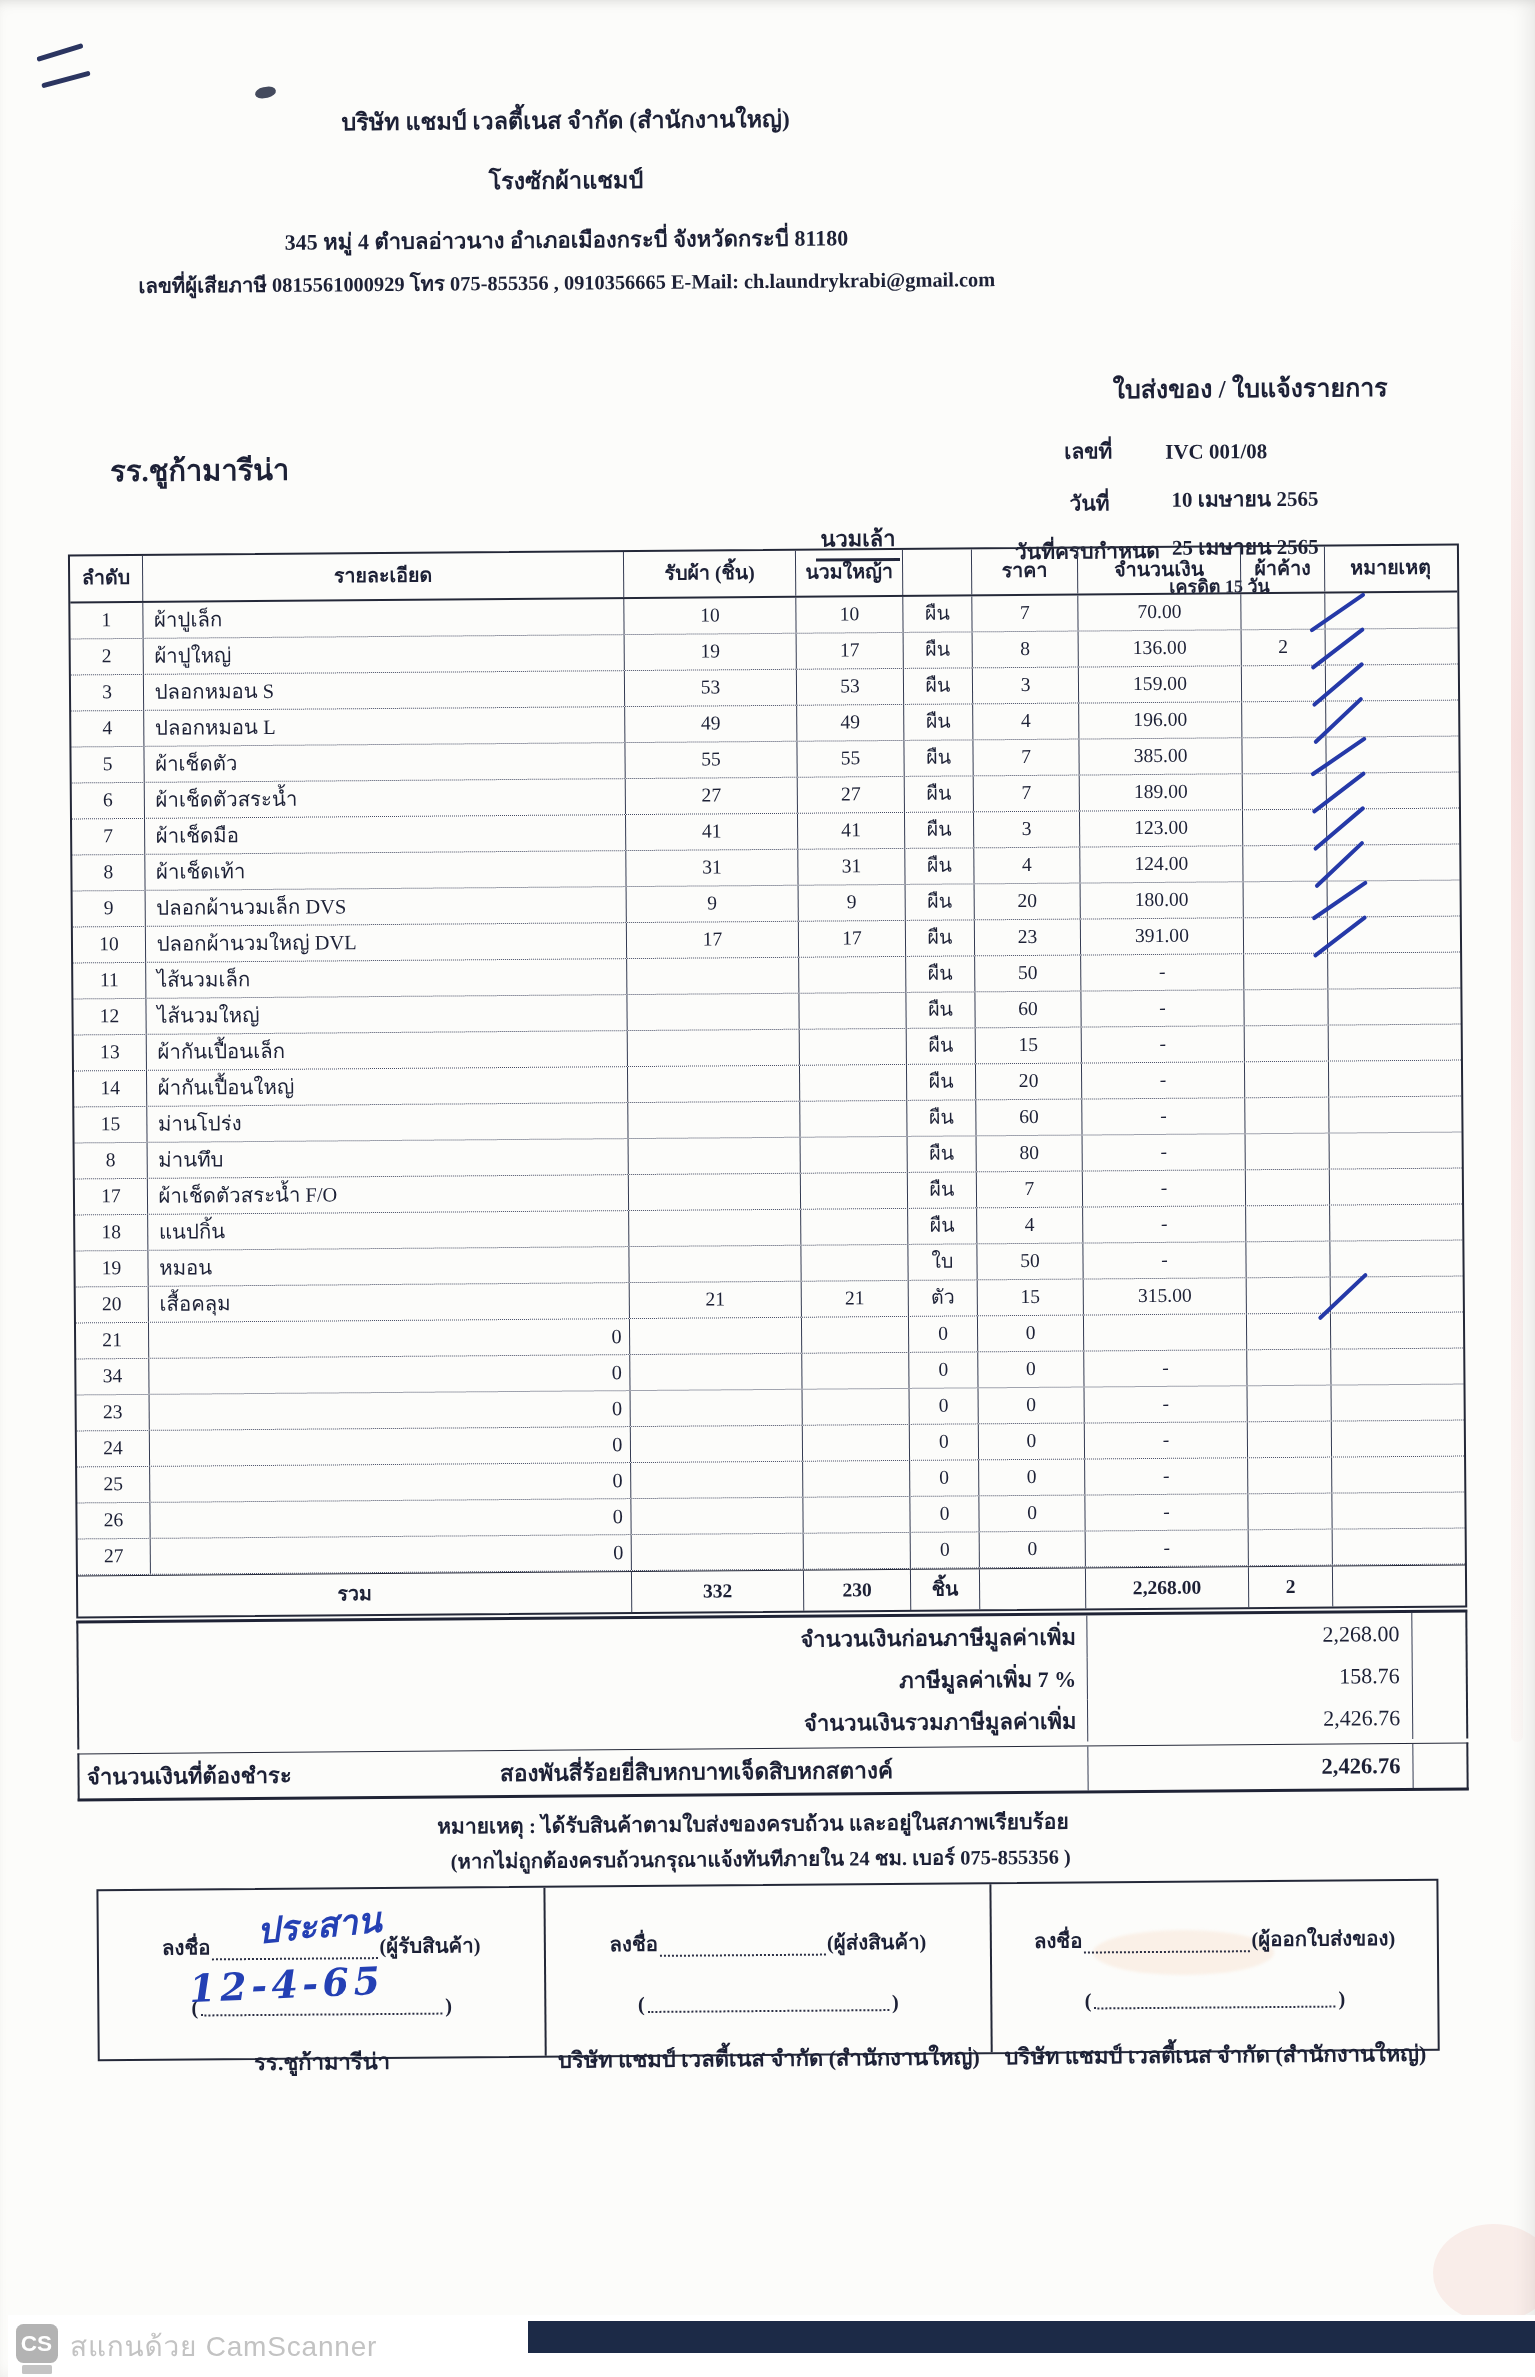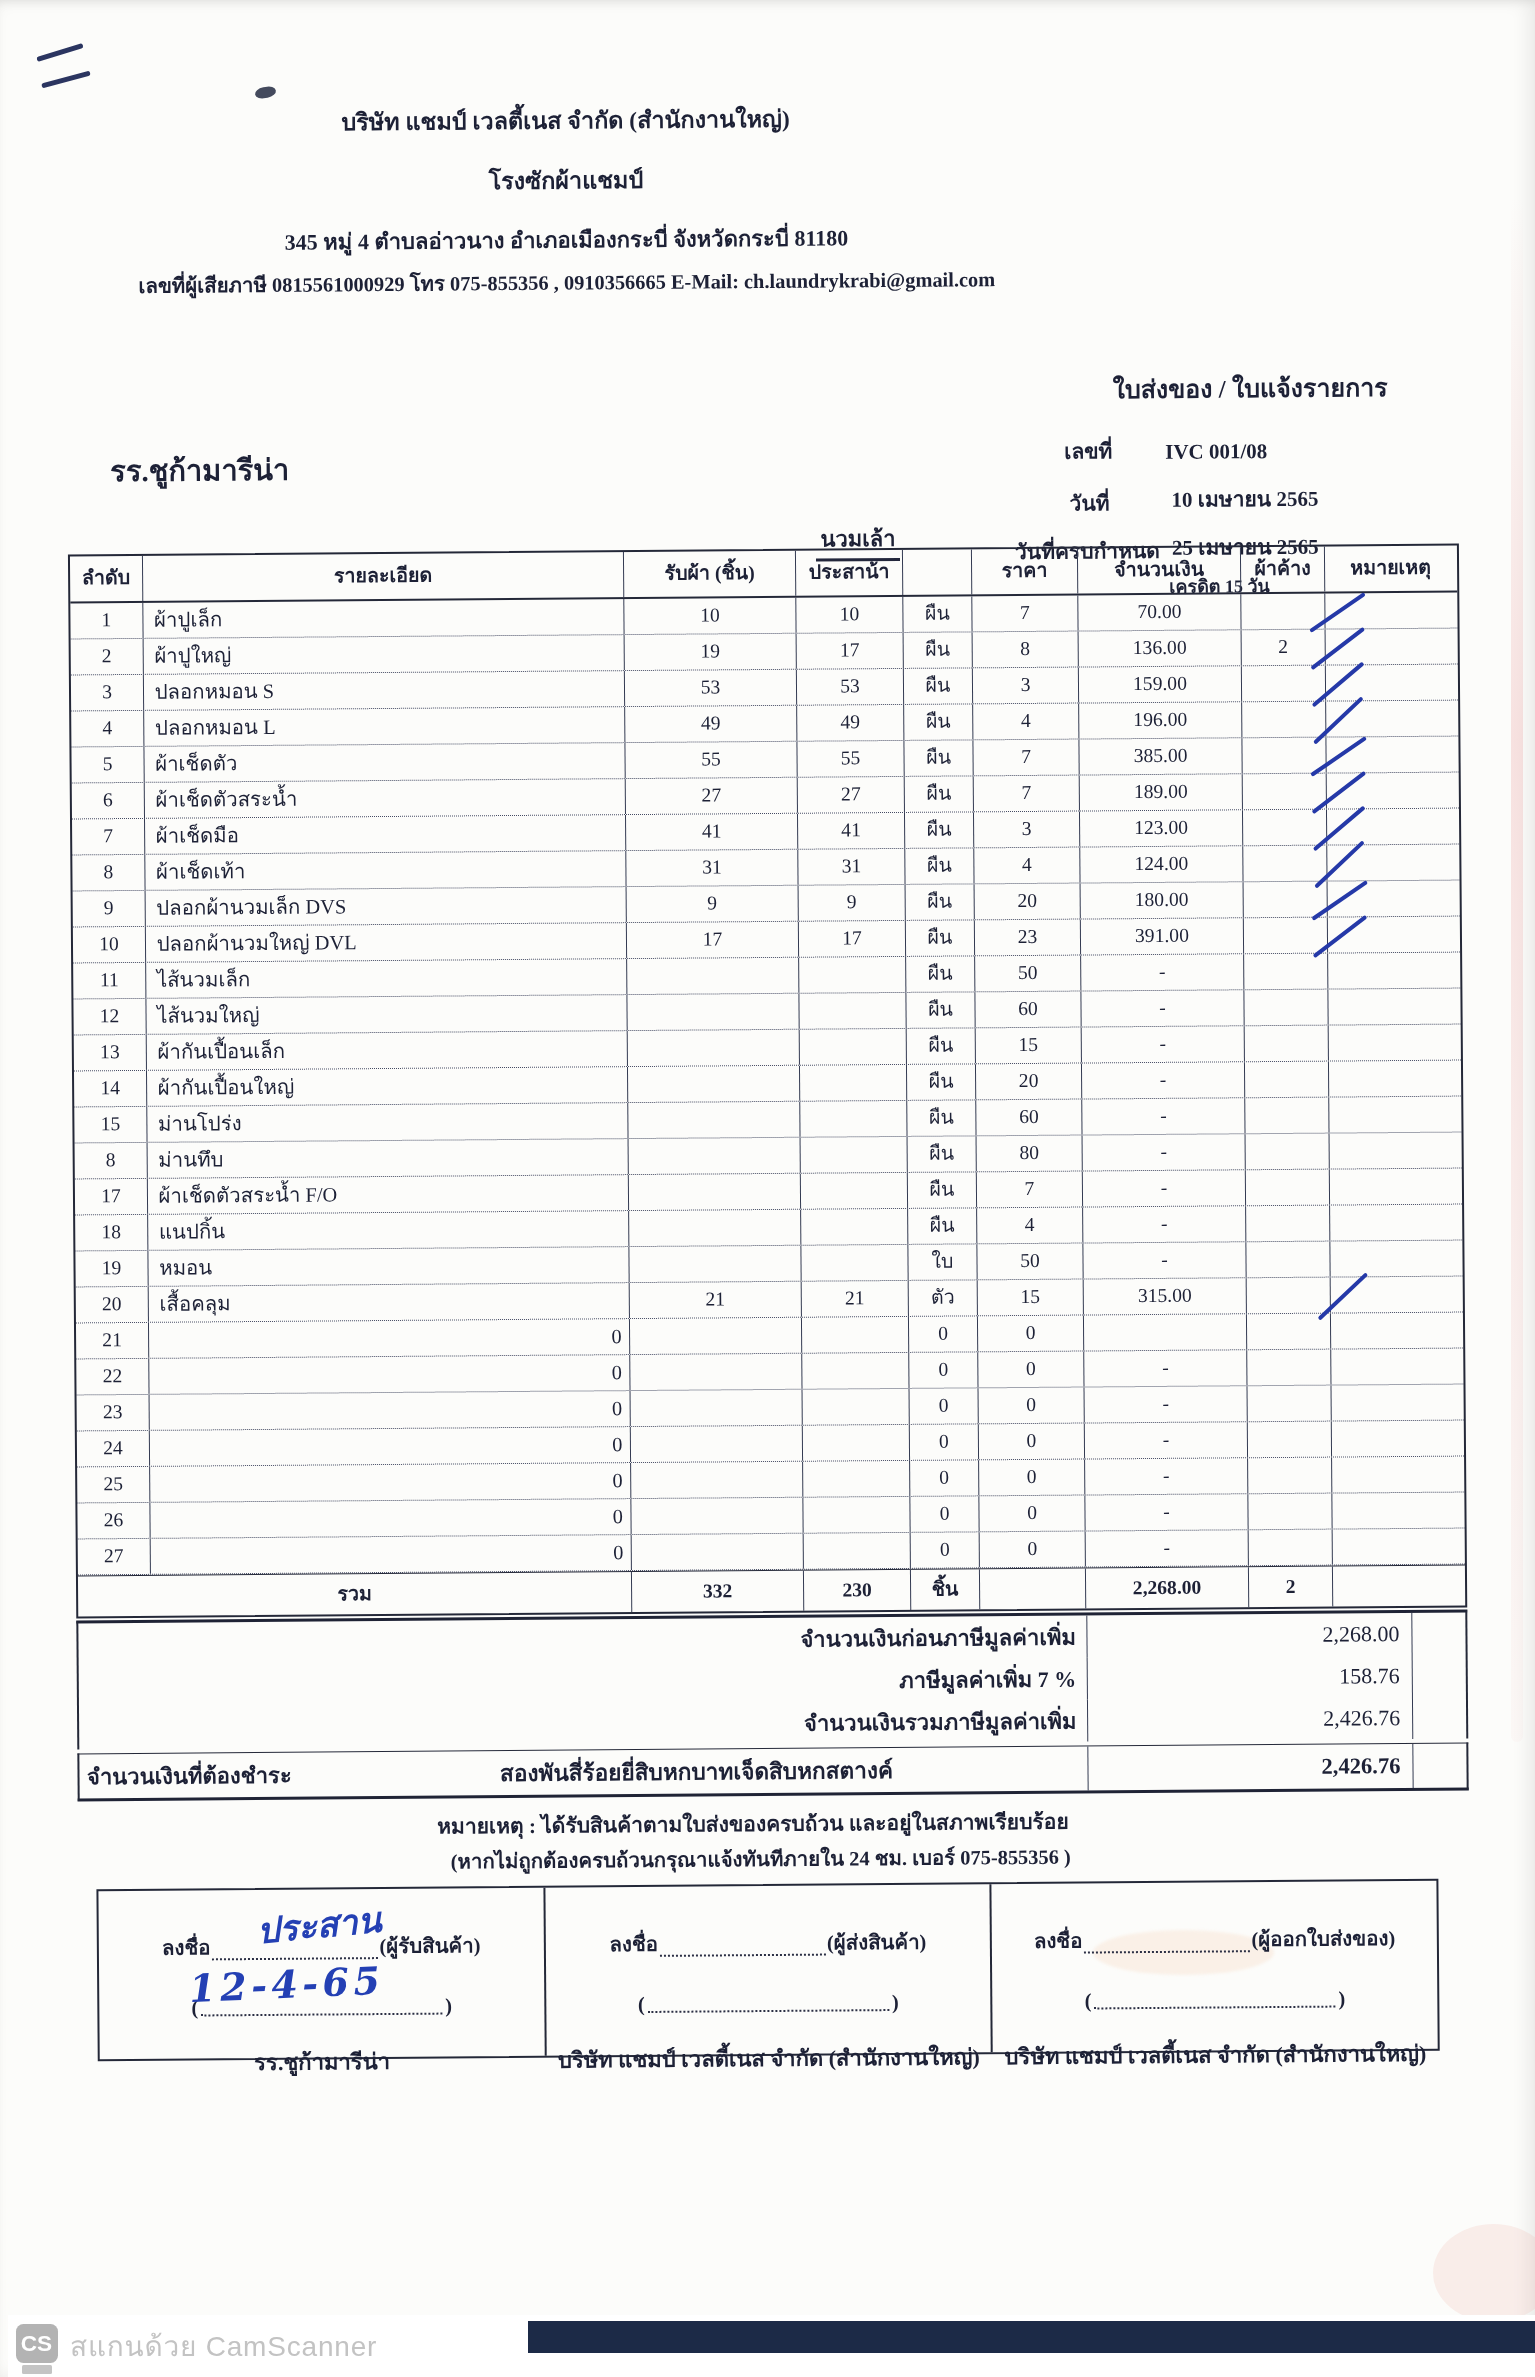--- a/index.html
+++ b/index.html
@@ -126,21 +126,21 @@
     <div class="credit">เครดิต 15 วัน</div>
 
     <div class="customer">รร.ชูก้ามารีน่า</div>
     <div class="round">นวมเล้า</div>
 
     <div class="tbl">
       <div class="thead">
         <div class="cell">ลำดับ</div>
         <div class="cell">รายละเอียด</div>
         <div class="cell">รับผ้า (ชิ้น)</div>
-        <div class="cell">ประสาน้า</div>
+        <div class="cell">นวมใหญ้า</div>
         <div class="cell"></div>
         <div class="cell">ราคา</div>
         <div class="cell">จำนวนเงิน</div>
         <div class="cell">ผ้าค้าง</div>
         <div class="cell">หมายเหตุ</div>
       </div>
       <div id="rows-container">
           <div class="trow">
             <div class="cell ">1</div>
             <div class="cell desc">ผ้าปูเล็ก</div>
@@ -388,21 +388,21 @@
             <div class="cell desc zero">0</div>
             <div class="cell "></div>
             <div class="cell "></div>
             <div class="cell ">0</div>
             <div class="cell ">0</div>
             <div class="cell "></div>
             <div class="cell "></div>
             <div class="cell "></div>
           </div>
           <div class="trow">
-            <div class="cell ">22</div>
+            <div class="cell ">34</div>
             <div class="cell desc zero">0</div>
             <div class="cell "></div>
             <div class="cell "></div>
             <div class="cell ">0</div>
             <div class="cell ">0</div>
             <div class="cell ">-</div>
             <div class="cell "></div>
             <div class="cell "></div>
           </div>
           <div class="trow">

